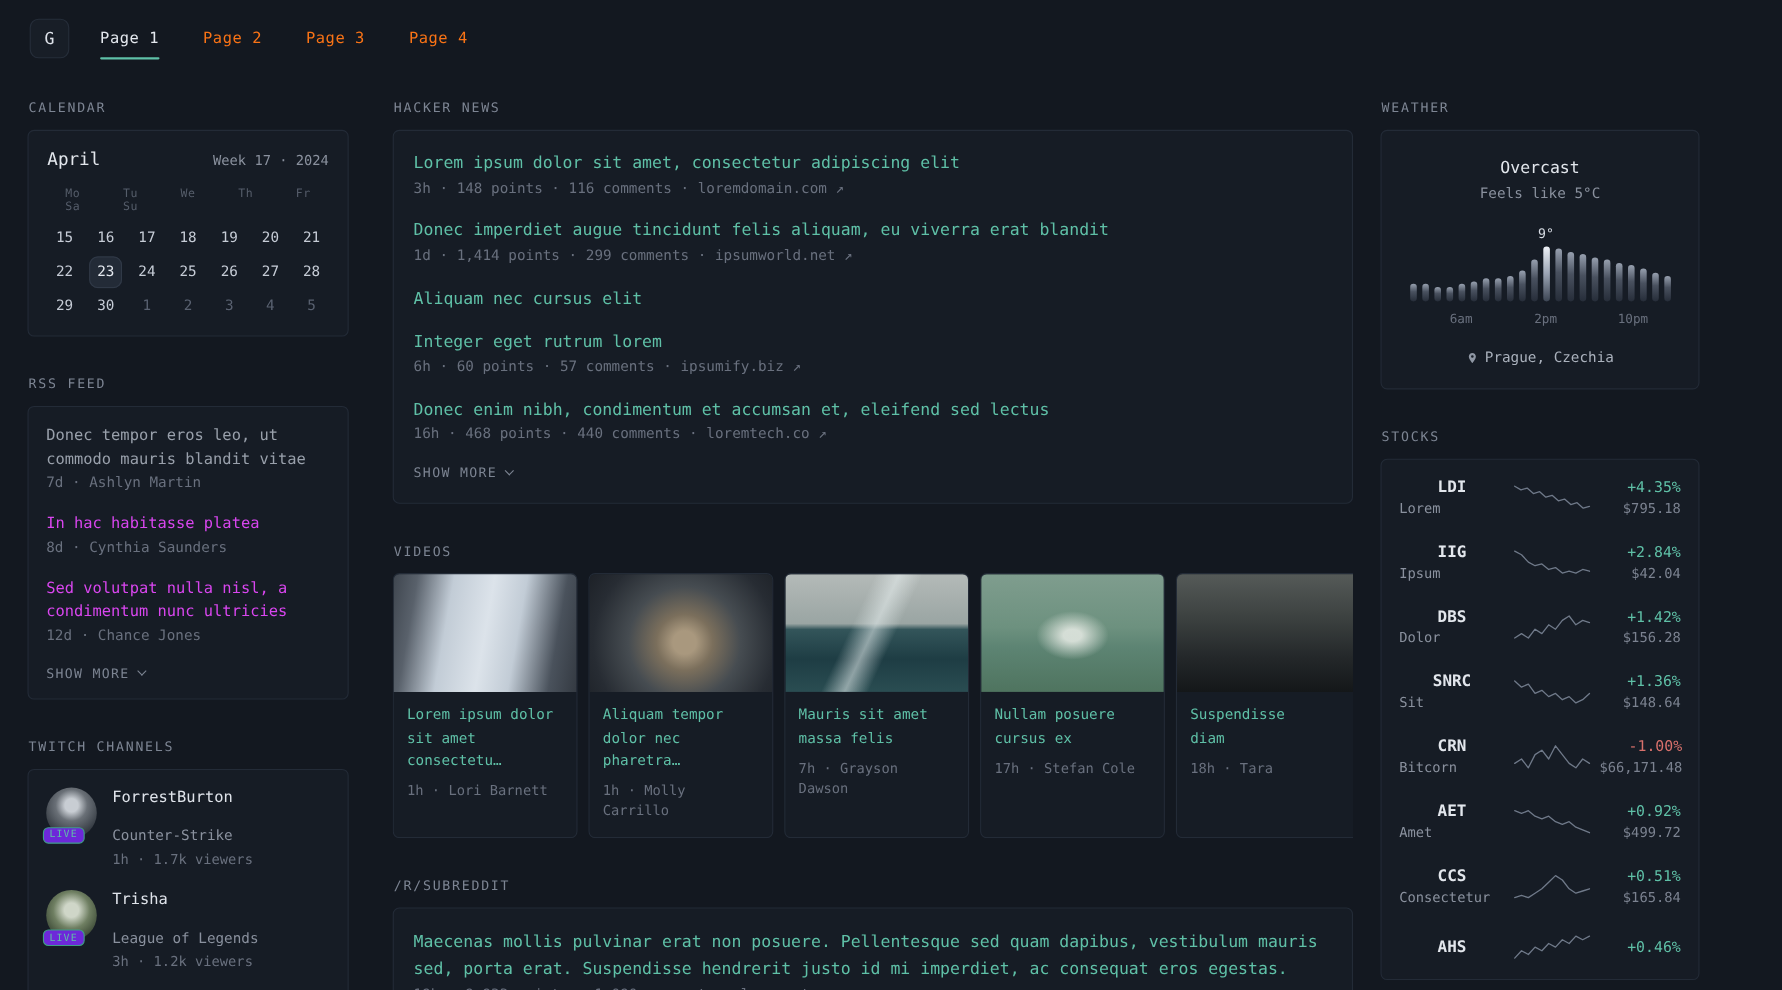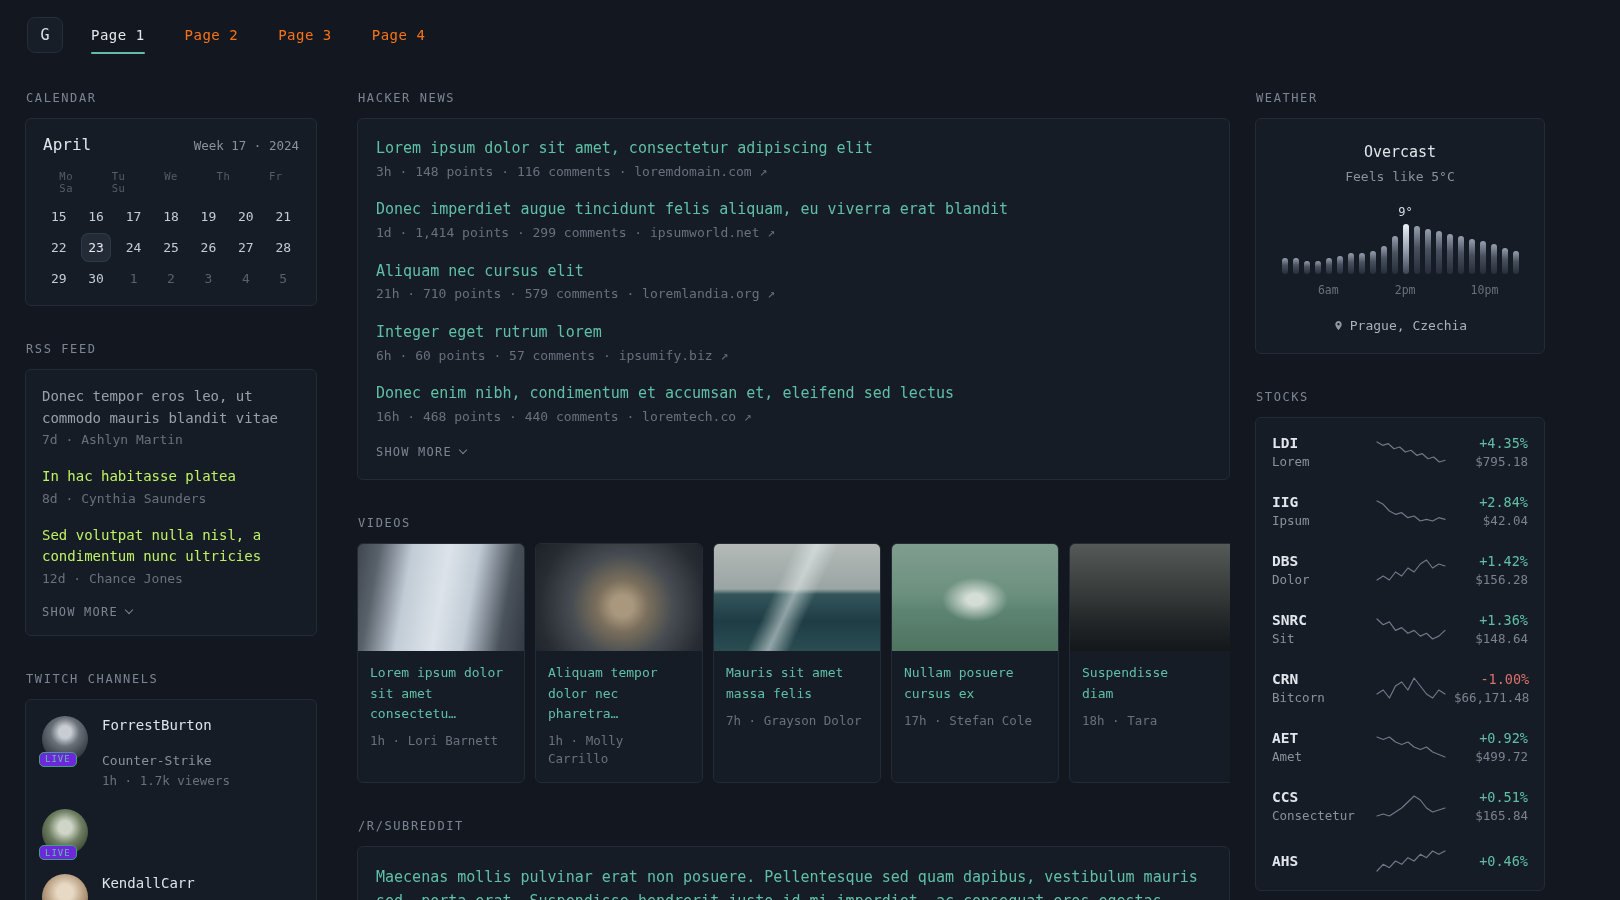--- a/index.html
+++ b/index.html
@@ -41,21 +41,21 @@
   .cal-top { display:flex; justify-content:space-between; align-items:baseline; padding:2px 3px 0; }
   .cal-month { font-size:16px; color:#e2e6ec; }
   .cal-week { font-size:12.5px; color:#8a919e; }
   .cal-weekdays { display:grid; grid-template-columns:repeat(5,1fr); justify-items:center; margin-top:16px; font-size:10.5px; color:#555d6a; letter-spacing:.5px; }
   .cal-days { display:grid; grid-template-columns:repeat(7,1fr); justify-items:center; row-gap:2px; margin-top:8px; }
   .day { width:30px; height:29px; line-height:29px; text-align:center; font-size:13px; color:#c6ccd6; border-radius:8px; cursor:pointer; }
   .day.dim { color:#596170; }
   .day.selected { background:#232b37; color:#e4e8ee; box-shadow:inset 0 0 0 1px #303947; }
   
   .rss-item { margin-bottom:16px; }
-  .rss-title { color:#bef264; font-size:14px; line-height:1.55; cursor:pointer; margin-bottom:2px; }
+  .rss-title { color:#d946ef; font-size:14px; line-height:1.55; cursor:pointer; margin-bottom:2px; }
   .rss-title.read { color:#99a0ab; }
   
   .channel { display:flex; gap:14px; margin-bottom:19px; cursor:pointer; }
   .channel:last-child { margin-bottom:4px; }
   .avatar-wrap { position:relative; flex:none; width:46px; height:46px; }
   .avatar { width:46px; height:46px; border-radius:50%; }
   .avatar-1 { background:radial-gradient(circle at 50% 35%, #c8cdd3 0 16%, #6a7077 38%, #2e343c 78%); }
   .avatar-2 { background:radial-gradient(circle at 50% 40%, #cfd6c8 0 18%, #6f7f62 46%, #33402e 82%); }
   .avatar-3 { background:radial-gradient(circle at 50% 40%, #e8d9c4 0 22%, #b59a7c 55%, #6e5a44 88%); }
   .live { position:absolute; left:-3px; bottom:-5px; background:#6d28d9; border:1px solid #3f9e86; color:#5fc0a7; font-size:9px; letter-spacing:1px; padding:1.5px 5px; border-radius:5px; }
@@ -95,21 +95,21 @@
   .peak { position:absolute; top:-19px; left:50%; transform:translateX(-50%); font-size:12px; color:#d6dbe3; }
   .w-times { position:relative; height:15px; margin-top:9px; }
   .wtime { position:absolute; transform:translateX(-50%); font-size:11.5px; color:#69707e; }
   .wtime-0 { left:22%; } .wtime-1 { left:52%; } .wtime-2 { left:83%; }
   .w-loc { margin-top:20px; display:flex; align-items:center; justify-content:center; gap:6px; color:#aab1bc; font-size:13px; }
   .pin { color:#8f97a4; flex:none; }
   
   .stocks-card { padding:4px 14px; }
   .stock { display:flex; align-items:center; padding:12.5px 2px; cursor:pointer; }
   .s-left { width:96px; flex:none; }
-  .s-sym { font-size:14.5px; color:#e2e6ec; font-weight:bold; }
+  .s-sym { font-size:14.5px; color:#e2e6ec; font-weight:bold;text-align:center; }
   .s-name { font-size:12.5px; color:#8a919e; margin-top:3px; }
   .spark { flex:none; margin:0 8px; }
   .s-right { margin-left:auto; text-align:right; }
   .s-chg { font-size:13.5px; color:#5fc0a7; }
   .s-chg.neg { color:#d9716c; }
   .s-price { font-size:12.5px; color:#7b8290; margin-top:3px; }
 </style>
 </head>
 <body>
 
@@ -200,20 +200,25 @@
        <div class="ch-name">ForrestBurton</div>
        <div class="ch-cat">Counter-Strike</div>
        <div class="meta">1h · 1.7k viewers</div>
      </div>
    </div>
           <div class="channel">
      <div class="avatar-wrap">
        <div class="avatar avatar-2"></div>
        <span class="live">LIVE</span>
      </div>
+     <div class="ch-info">
+       <div class="ch-name">Trisha</div>
+       <div class="ch-cat">League of Legends</div>
+       <div class="meta">3h · 1.2k viewers</div>
+     </div>
    </div>
           <div class="channel">
      <div class="avatar-wrap">
        <div class="avatar avatar-3"></div>
 
      </div>
      <div class="ch-info">
        <div class="ch-name">KendallCarr</div>
 
      </div>
@@ -229,21 +234,20 @@
           <div class="hn-item">
      <div class="link-title">Lorem ipsum dolor sit amet, consectetur adipiscing elit</div>
      <div class="meta">3h · 148 points · 116 comments · <span class="src">loremdomain.com ↗</span></div>
    </div>
           <div class="hn-item">
      <div class="link-title">Donec imperdiet augue tincidunt felis aliquam, eu viverra erat blandit</div>
      <div class="meta">1d · 1,414 points · 299 comments · <span class="src">ipsumworld.net ↗</span></div>
    </div>
           <div class="hn-item">
      <div class="link-title">Aliquam nec cursus elit</div>
-     <div class="meta">21h · 710 points · 579 comments · <span class="src">loremlandia.org ↗</span></div>
    </div>
           <div class="hn-item">
      <div class="link-title">Integer eget rutrum lorem</div>
      <div class="meta">6h · 60 points · 57 comments · <span class="src">ipsumify.biz ↗</span></div>
    </div>
           <div class="hn-item">
      <div class="link-title">Donec enim nibh, condimentum et accumsan et, eleifend sed lectus</div>
      <div class="meta">16h · 468 points · 440 comments · <span class="src">loremtech.co ↗</span></div>
    </div>
         </div>
@@ -266,21 +270,21 @@
      <div class="thumb thumb-2"></div>
      <div class="vbody">
        <div class="vtitle">Aliquam tempor dolor nec pharetra…</div>
        <div class="meta">1h · Molly Carrillo</div>
      </div>
    </div>
         <div class="vcard">
      <div class="thumb thumb-3"></div>
      <div class="vbody">
        <div class="vtitle">Mauris sit amet massa felis</div>
-       <div class="meta">7h · Grayson Dolor</div>
+       <div class="meta">7h · Grayson Dawson</div>
      </div>
    </div>
         <div class="vcard">
      <div class="thumb thumb-4"></div>
      <div class="vbody">
        <div class="vtitle">Nullam posuere cursus ex</div>
        <div class="meta">17h · Stefan Cole</div>
      </div>
    </div>
         <div class="vcard">

